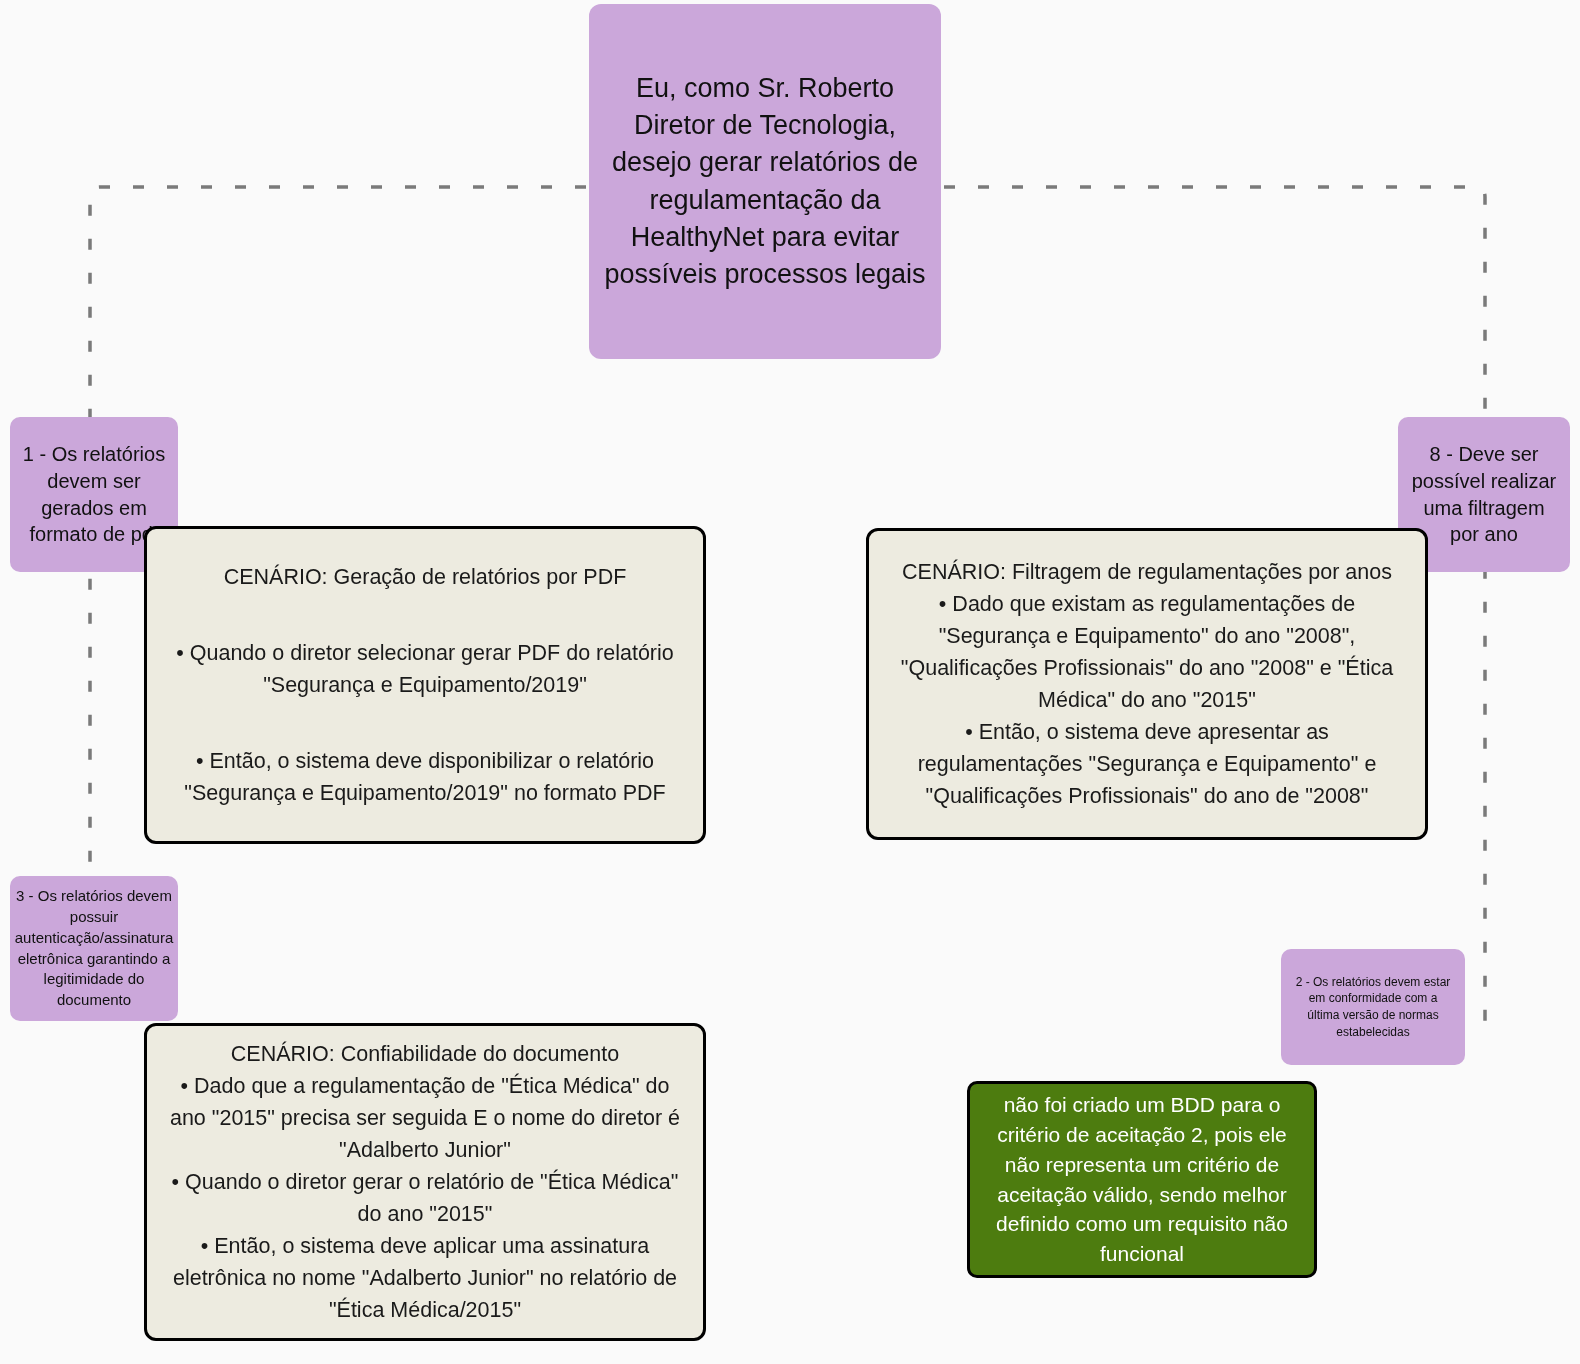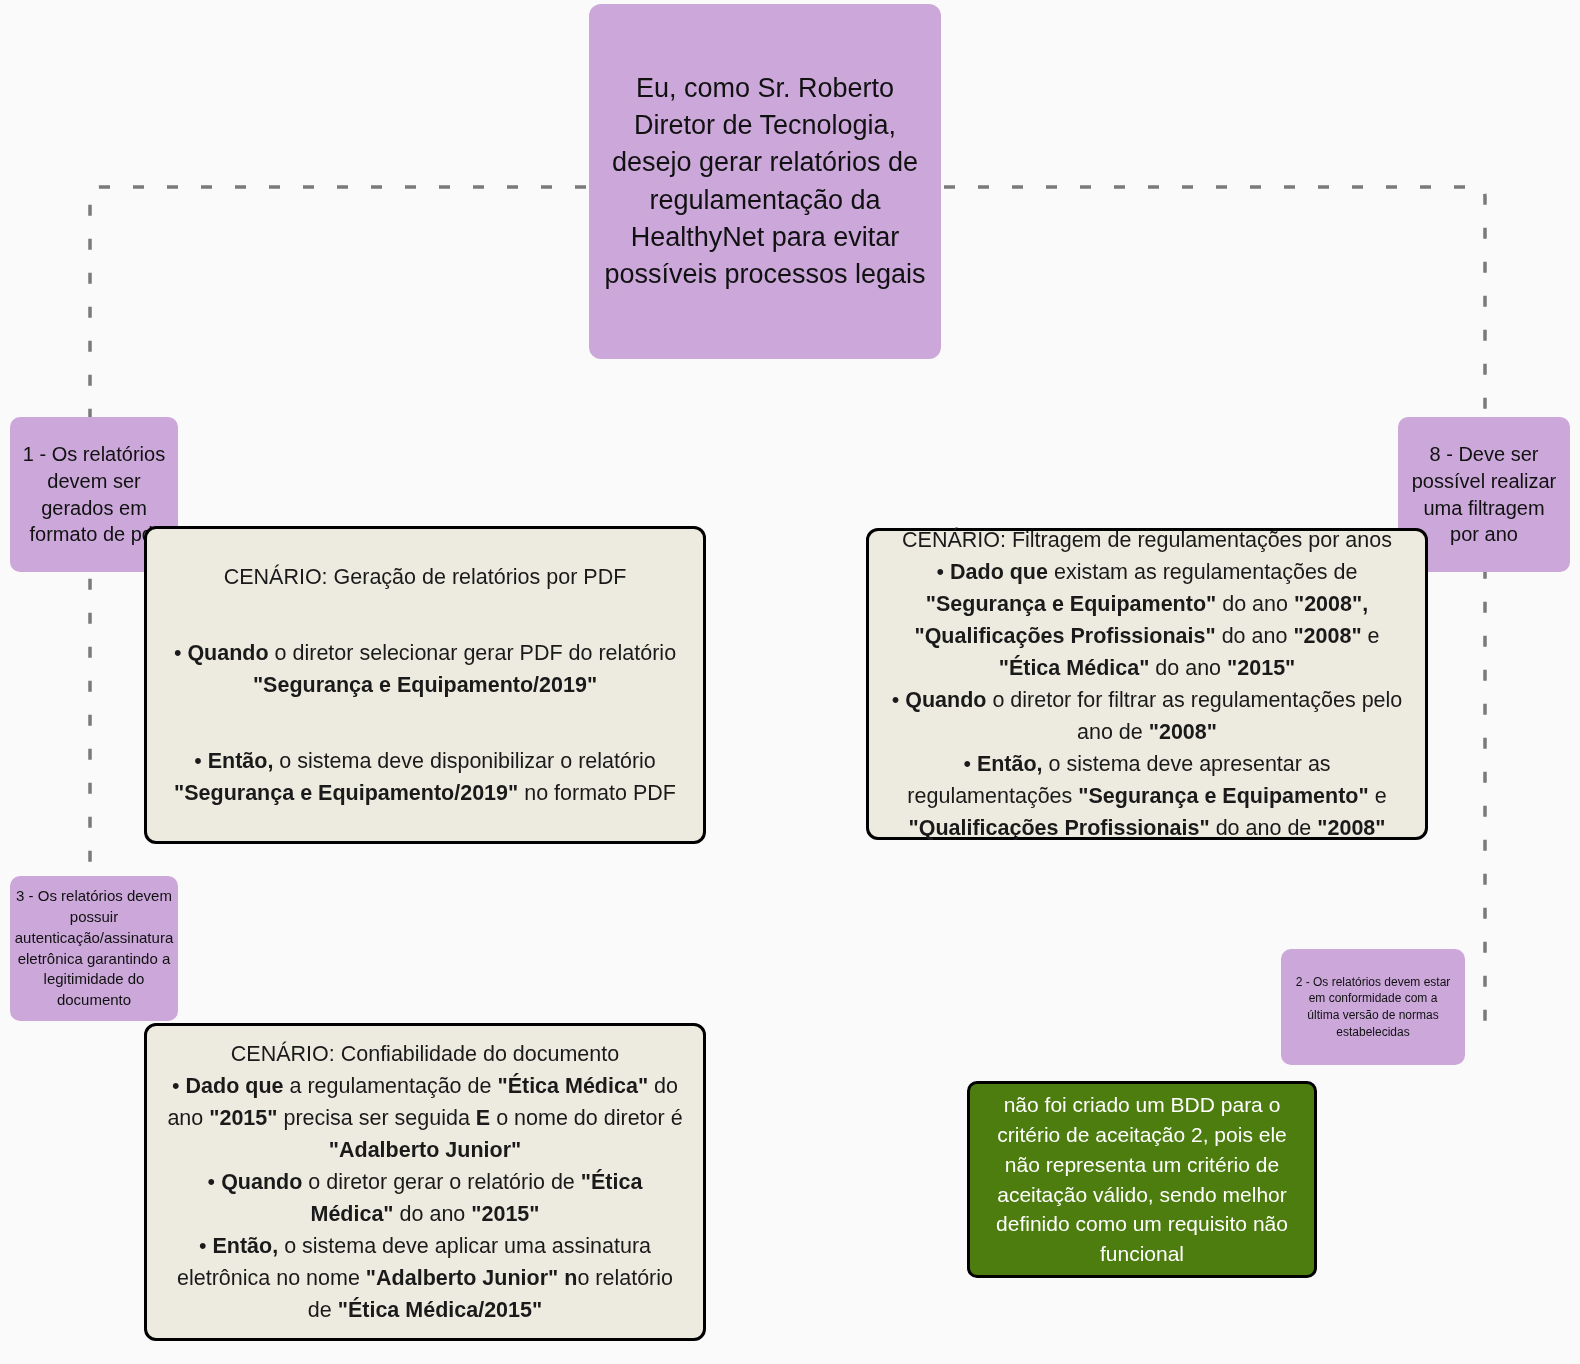--- a/index.html
+++ b/index.html
@@ -116,21 +116,21 @@
     left: 144px;
     top: 1023px;
     width: 562px;
     height: 318px;
   }
   .scenario-card .line {
     display: block;
     width: 100%;
   }
   .scenario-card b {
-    font-weight: bold;
+    font-weight: normal;
   }
   
   .note-card {
     position: absolute;
     background: #4d7c0f;
     border: 3px solid #000000;
     border-radius: 10px;
     box-sizing: border-box;
     color: #FFFFFF;
     font-size: 21px;
@@ -182,21 +182,20 @@
 
   <div class="scenario-card" id="scenario1">
     <span class="line">CENÁRIO: Geração de relatórios por PDF</span>
     <span class="line">• <b>Quando</b> o diretor selecionar gerar PDF do relatório <b>"Segurança e Equipamento/2019"</b></span>
     <span class="line">• <b>Então,</b> o sistema deve disponibilizar o relatório <b>"Segurança e Equipamento/2019"</b> no formato PDF</span>
   </div>
 
   <div class="scenario-card" id="scenario2">
     <span class="line">CENÁRIO: Filtragem de regulamentações por anos</span>
     <span class="line">• <b>Dado que</b> existam as regulamentações de <b>"Segurança e Equipamento"</b> do ano <b>"2008",</b> <b>"Qualificações Profissionais"</b> do ano <b>"2008"</b> e <b>"Ética Médica"</b> do ano <b>"2015"</b></span>
-    <span class="line">• <b>Quando</b> o diretor for filtrar as regulamentações pelo ano de <b>"2008"</b></span>
     <span class="line">• <b>Então,</b> o sistema deve apresentar as regulamentações  <b>"Segurança e Equipamento"</b> e <b>"Qualificações Profissionais"</b> do ano de <b>"2008"</b></span>
   </div>
 
   <div class="scenario-card" id="scenario3">
     <span class="line">CENÁRIO: Confiabilidade do documento</span>
     <span class="line">• <b>Dado que</b> a regulamentação de <b>"Ética Médica"</b> do ano <b>"2015"</b> precisa ser seguida <b>E</b> o nome do diretor é <b>"Adalberto Junior"</b></span>
     <span class="line">• <b>Quando</b> o diretor gerar o relatório de <b>"Ética Médica"</b> do ano <b>"2015"</b></span>
     <span class="line">• <b>Então,</b> o sistema deve aplicar uma assinatura eletrônica no nome <b>"Adalberto Junior" n</b>o relatório de <b>"Ética Médica/2015"</b></span>
   </div>
 

